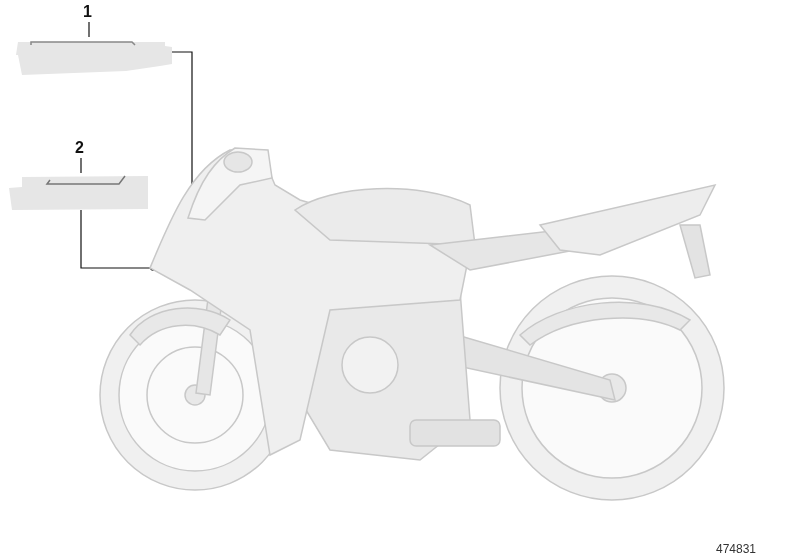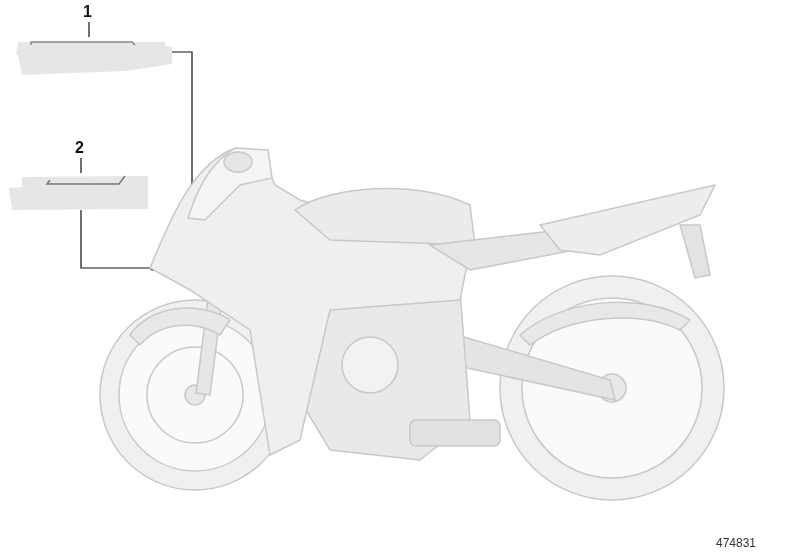--- a/index.html
+++ b/index.html
@@ -1,19 +1,19 @@
 <!DOCTYPE html>
 <html><head>
 <meta charset="utf-8">
 <style>
   html, body { margin:0; padding:0; background:#ffffff; }
   body { width:800px; height:560px; position:relative; overflow:hidden; font-family:"Liberation Sans", sans-serif; }
   .canvas { position:absolute; left:0; top:0; width:800px; height:560px; }
   .callout-num { position:absolute; font-weight:bold; font-size:16px; color:#111; font-family:"Liberation Sans", sans-serif; }
-  .diagram-id { position:absolute; right:44px; bottom:10px; font-size:12px; color:#333; font-family:"Liberation Sans", sans-serif; }
+  .diagram-id { position:absolute; right:44px; bottom:4px; font-size:12px; color:#333; font-family:"Liberation Sans", sans-serif; }
 </style>
 </head>
 <body>
 
 <div class="canvas">
   <svg width="800" height="560" viewBox="0 0 800 560" xmlns="http://www.w3.org/2000/svg">
 
     <g>
       <polygon points="18,42 165,42 165,46 172,47 172,64 160,66 126,71 22,75 18,55 16,55" fill="#e6e6e6"></polygon>
       <polyline points="31,45 31,42 132,42 135,45" fill="none" stroke="#888" stroke-width="1.5"></polyline>

